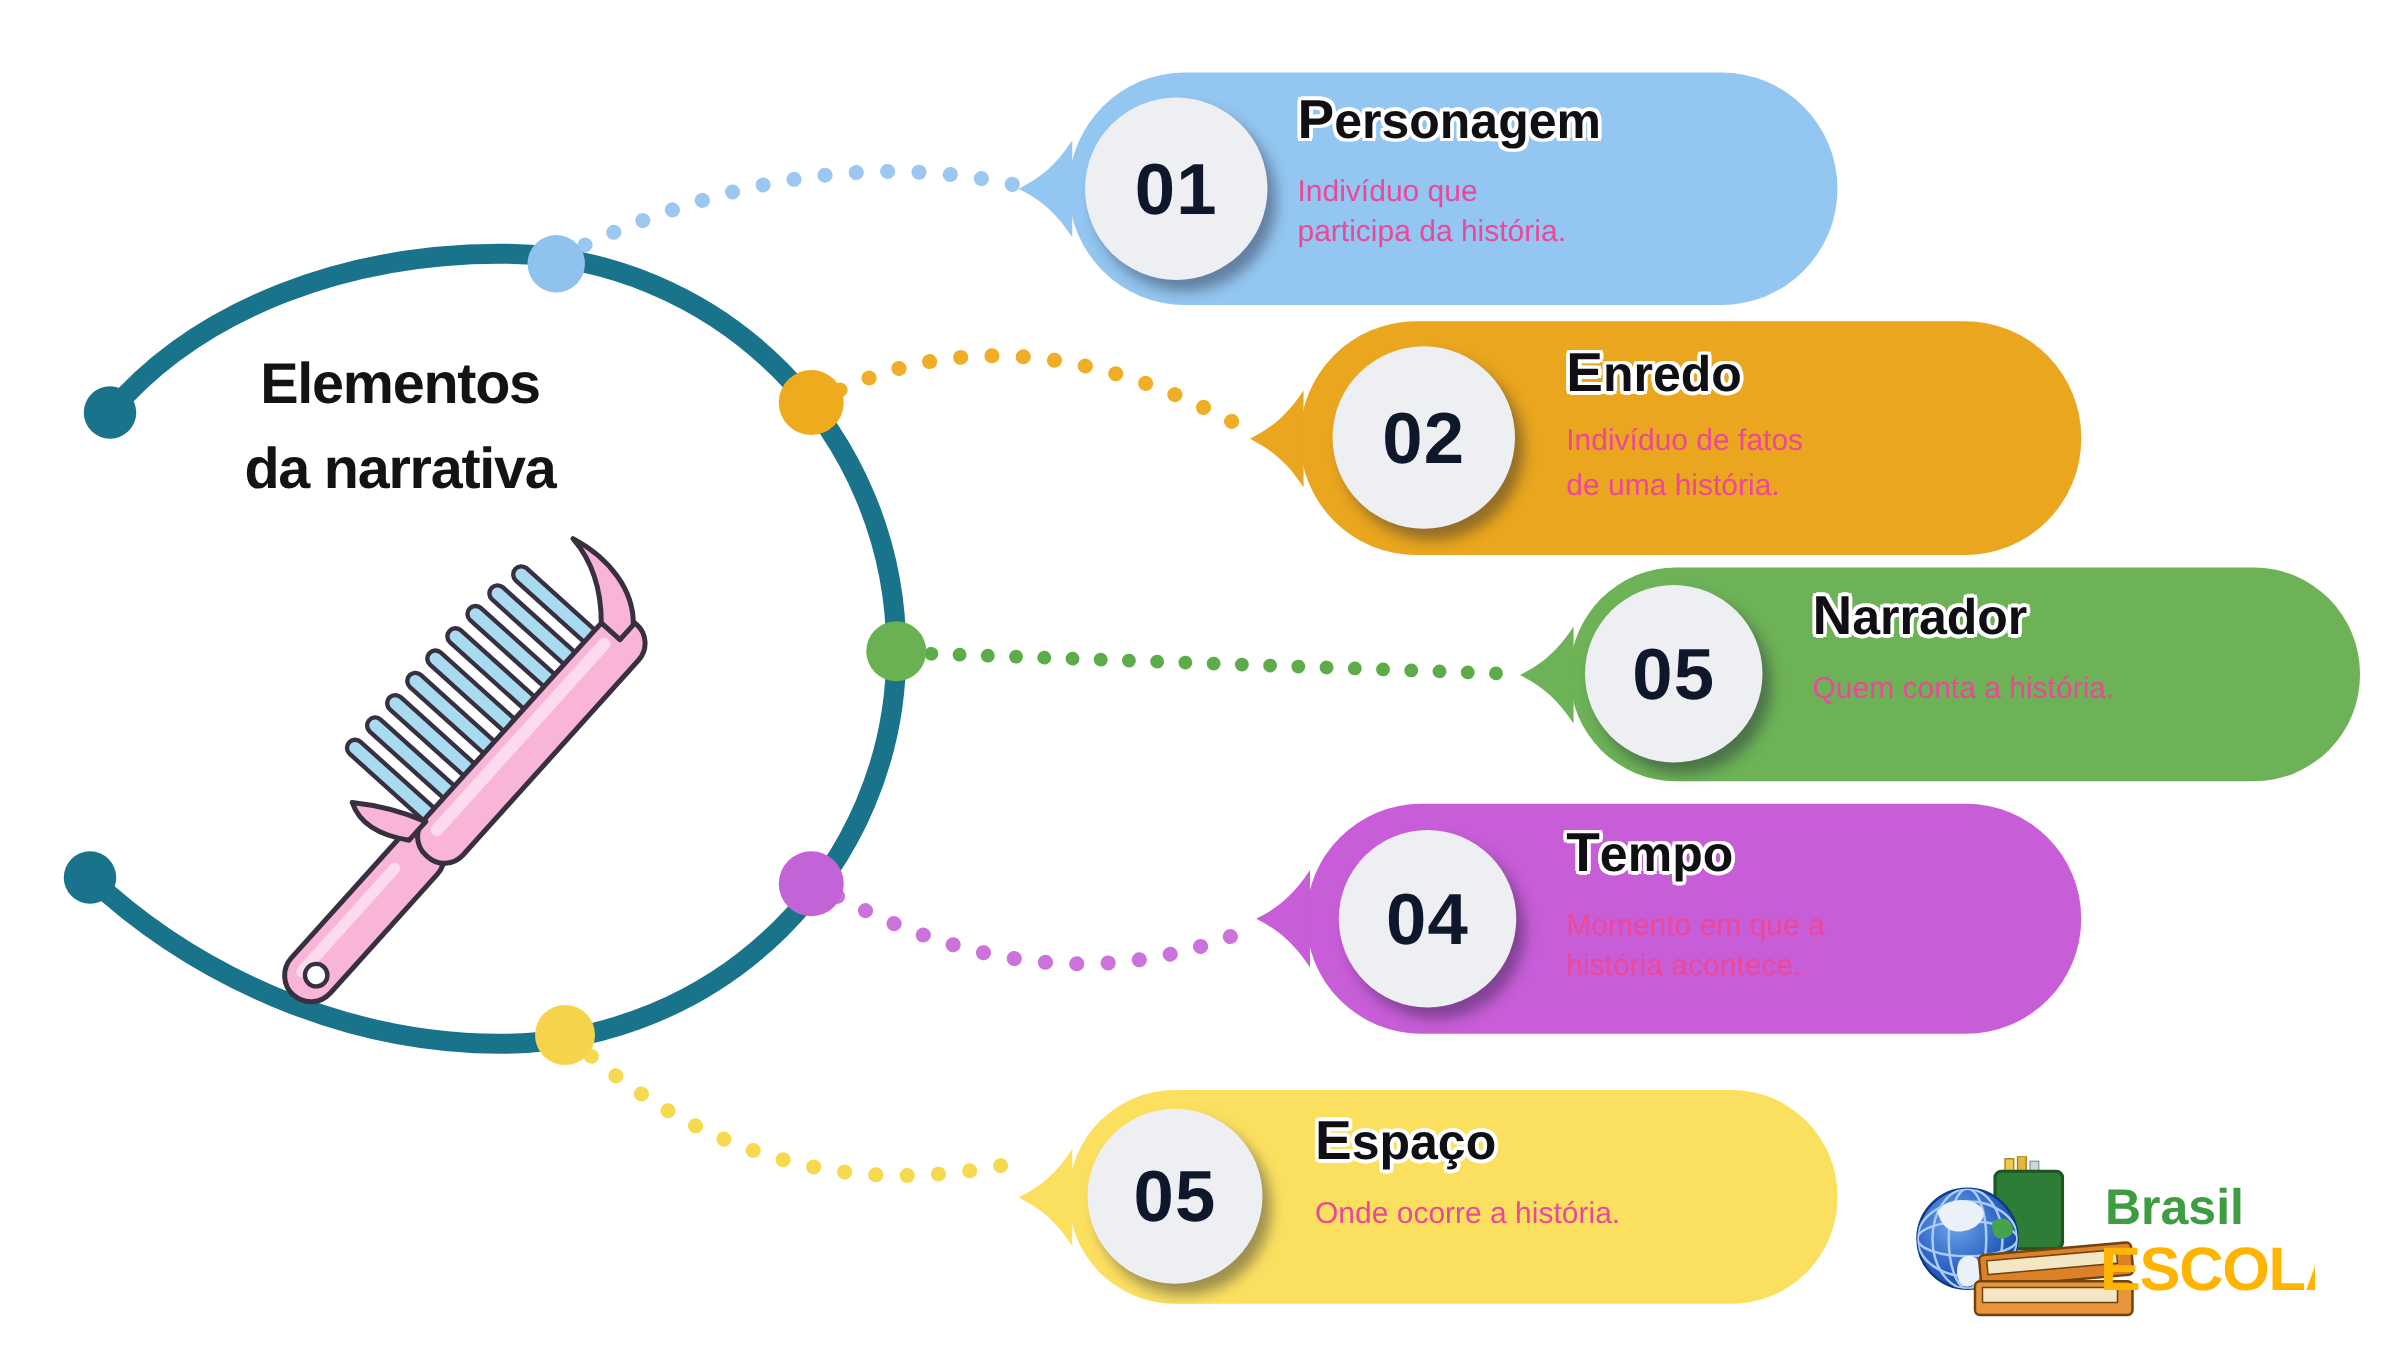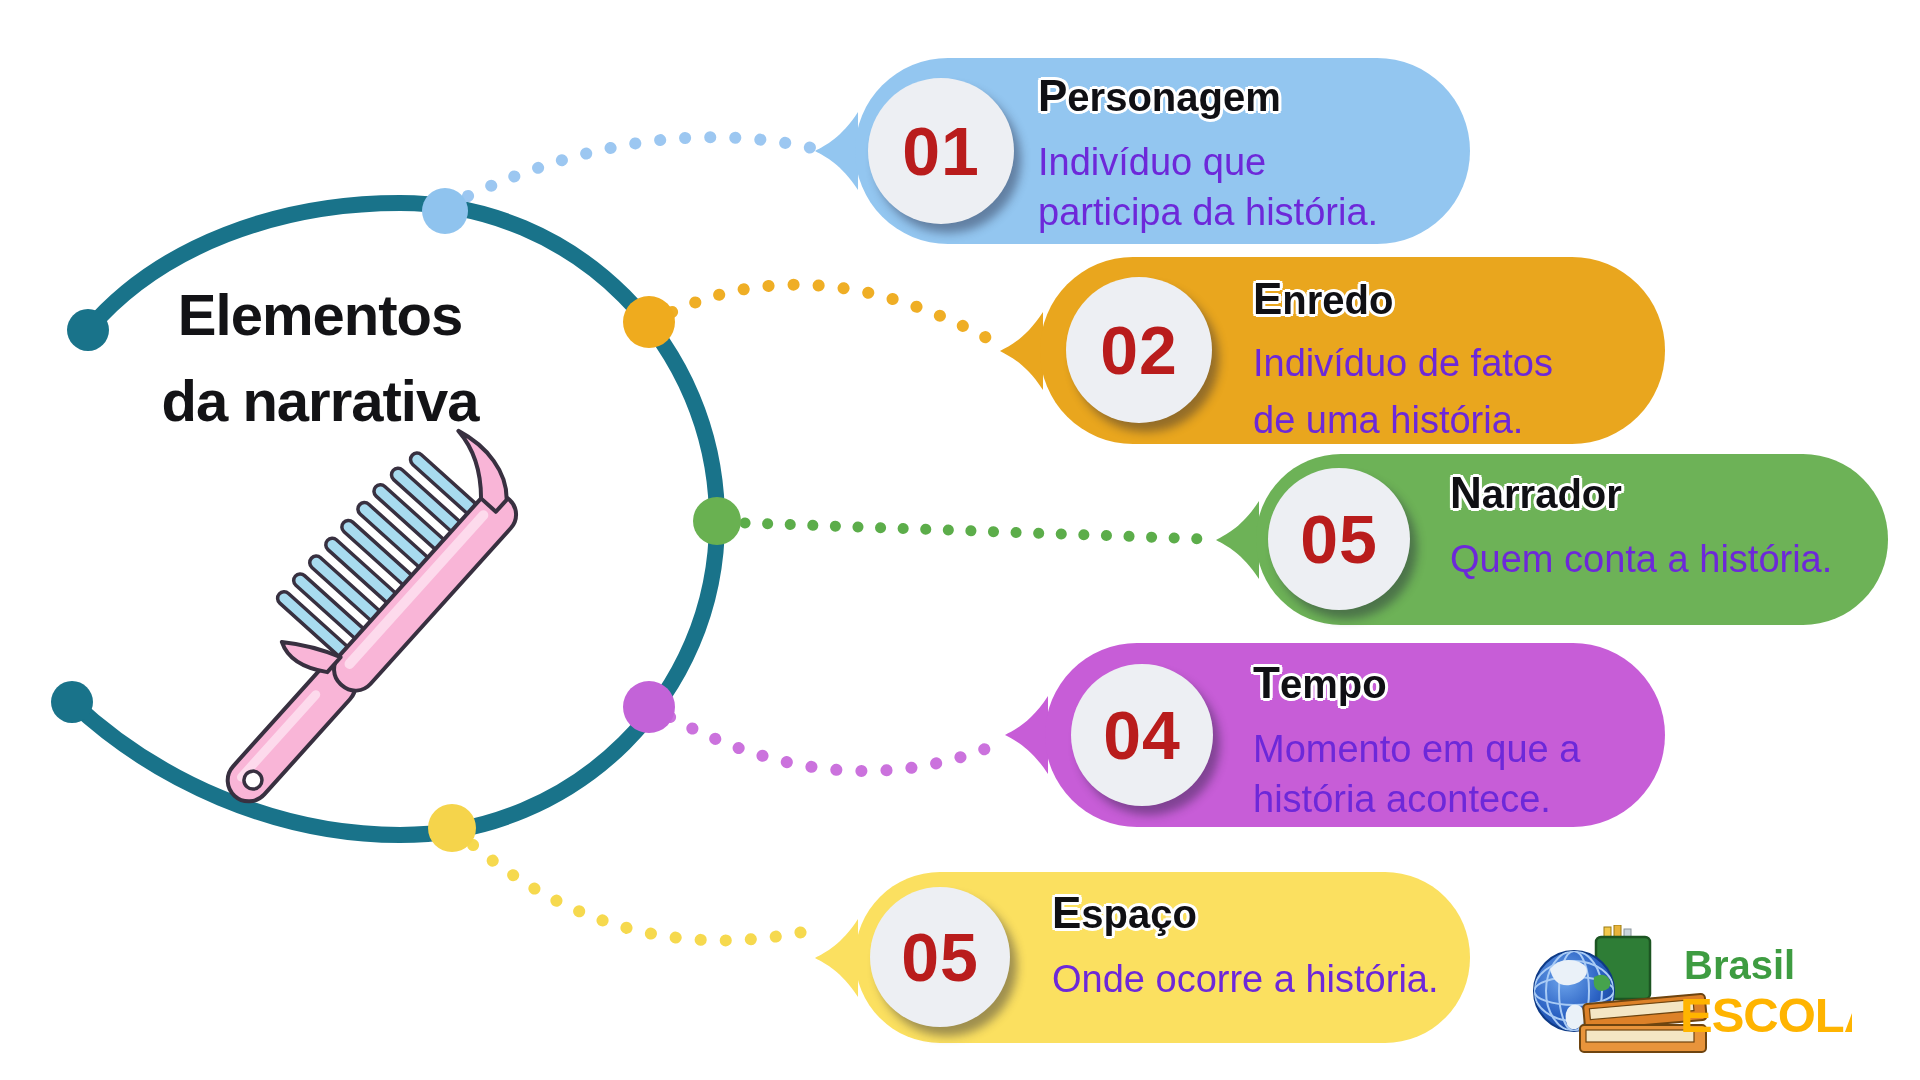--- a/index.html
+++ b/index.html
@@ -1,37 +1,37 @@
 <!DOCTYPE html>
 <html><head>
 <meta charset="utf-8">
 <style>
   html,body{margin:0;padding:0;background:#ffffff;}
   #stage{position:relative;width:1920px;height:1080px;overflow:hidden;background:#ffffff;
          font-family:"Liberation Sans", sans-serif;}
   #scene{position:absolute;left:0;top:0;z-index:1;}
 
   .main-title{position:absolute;left:50px;top:272px;width:540px;z-index:2;
-    text-align:center;font-size:58px;line-height:1.48;font-weight:800;letter-spacing:-1px;
+    text-align:center;font-size:46px;line-height:1.48;font-weight:800;letter-spacing:-1px;
     color:#131316;}
 
   .bubble{position:absolute;z-index:2;}
   .pill{position:absolute;inset:0;background:var(--c);border-radius:var(--r);}
   .tail{position:absolute;left:-41px;width:44px;height:80px;}
   .tail path{fill:var(--c);}
   .num{position:absolute;background:#EDEFF3;border-radius:50%;
     display:flex;align-items:center;justify-content:center;
-    font-weight:900;font-size:68px;letter-spacing:1px;color:#b91c1c;
+    font-weight:900;font-size:58px;letter-spacing:1px;color:#0f172a;
     box-shadow:7px 9px 10px rgba(30,30,55,.42);}
   .txt{position:absolute;}
   .b-title{font-size:40px;font-weight:700;color:#101014;line-height:1.1;
     text-shadow:3px 0 0 #fff,-3px 0 0 #fff,0 3px 0 #fff,0 -3px 0 #fff,
       2.4px 2.4px 0 #fff,-2.4px 2.4px 0 #fff,2.4px -2.4px 0 #fff,-2.4px -2.4px 0 #fff;}
   .b-title .fl{font-weight:900;font-size:44px;}
-  .b-desc{margin-top:18px;font-size:38px;font-weight:400;color:#6d28d9;line-height:1.3;}
+  .b-desc{margin-top:18px;font-size:24px;font-weight:400;color:#ec4899;line-height:1.3;}
   .b-desc .dl{display:block;}
   .lh-wide .b-desc{line-height:1.5;margin-top:12px;}
 
   .logo{position:absolute;left:1532px;top:925px;z-index:2;}
 </style>
 </head>
 <body>
 
 <div id="stage">
 

